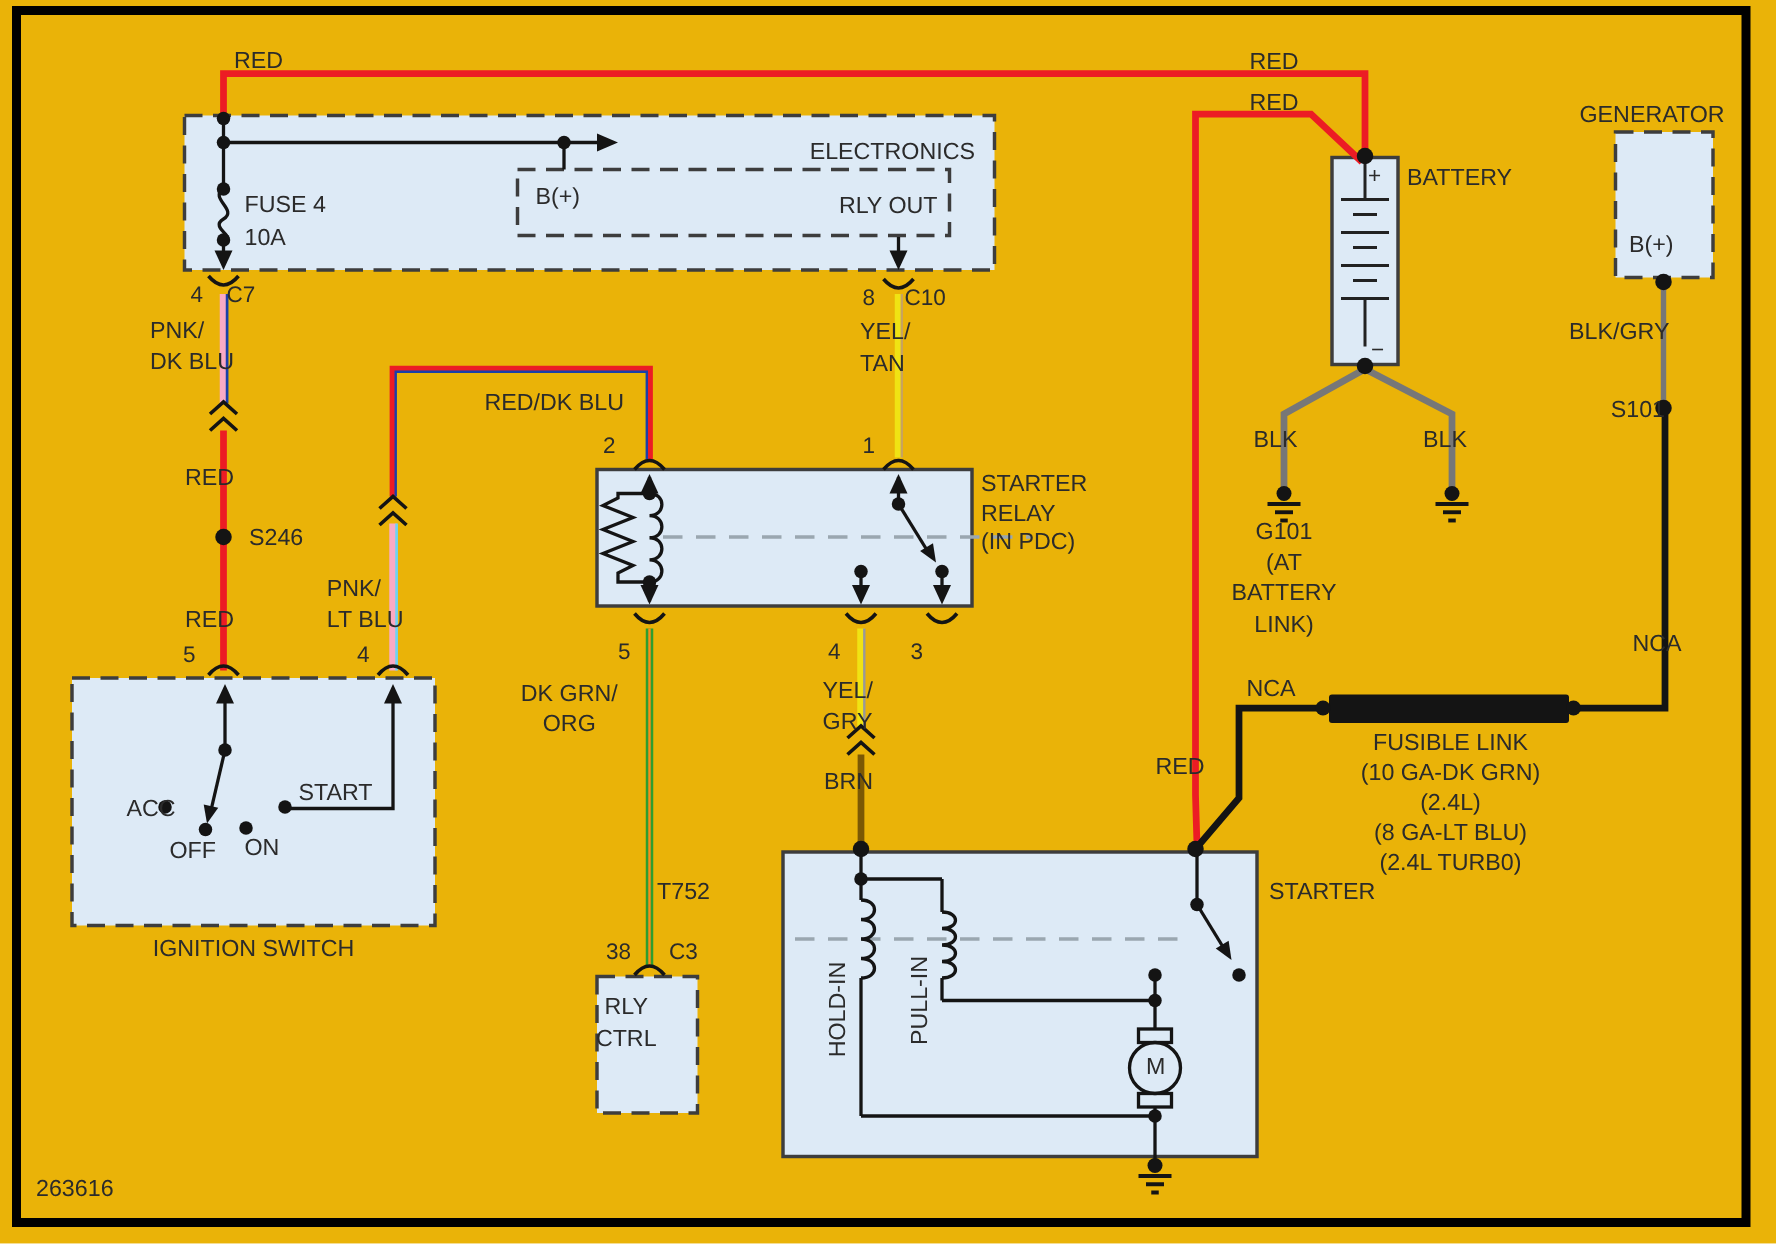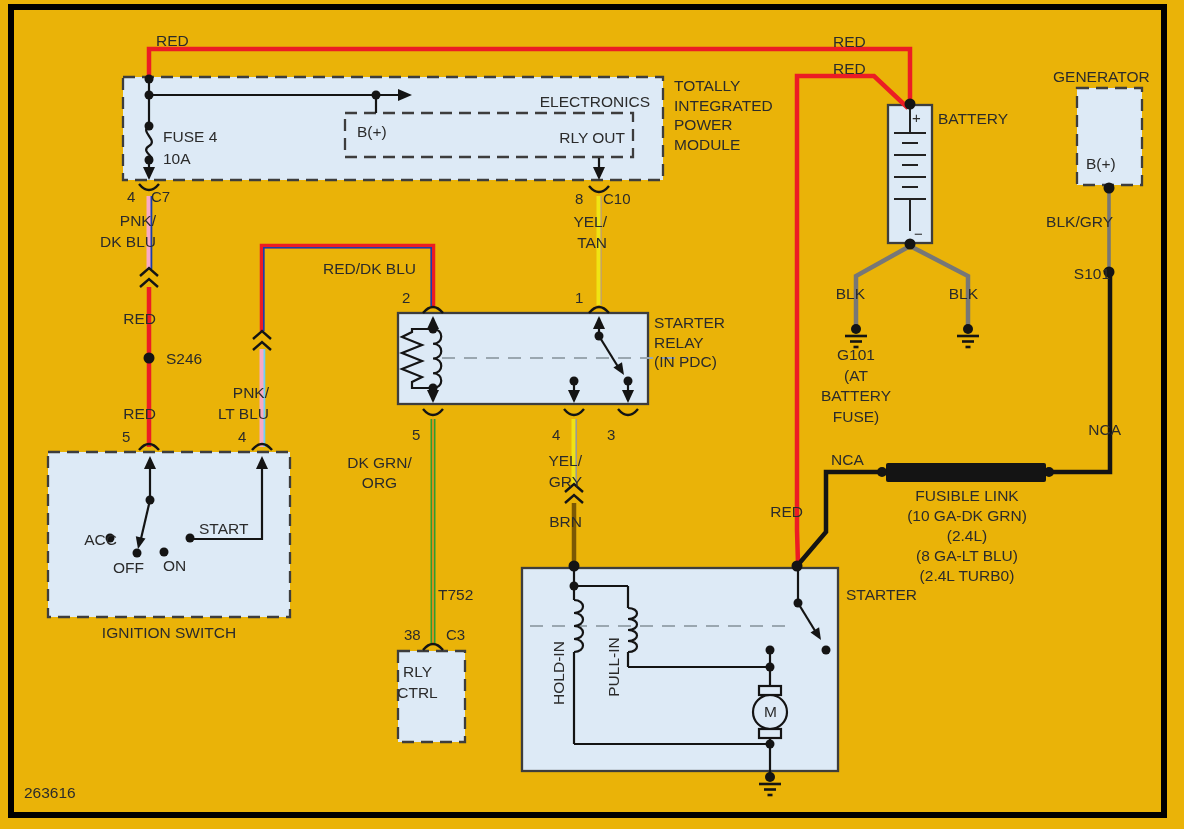--- a/index.html
+++ b/index.html
@@ -1,20 +1,20 @@
 <!DOCTYPE html>
 <html style="--box_fill: #ddeaf6; --red: #ec1c24; --pink: #f9aac5; --dk_blue: #1a3faa; --lt_blue: #6fd2f2; --yellow: #f0e313; --tan: #c8a35e; --green: #2f9e2f; --orange: #ff8c1a; --brown: #7b5804; --gray_wire: #777777; --black_wire: #141414;"><head>
 <meta charset="utf-8">
 <style>
   html,body{margin:0;padding:0;background:#fff;}
   #canvas{position:relative;width:1184px;height:829px;background:#eab308;overflow:hidden;
           font-family:"Liberation Sans",sans-serif;color:#2b2b2b;padding-left:15px;}
   svg{position:absolute;left:0;top:0;}
   .lbl{position:absolute;font-size:15.5px;line-height:20px;white-space:pre-line;z-index:5;}
-  .ra{text-align:right;}
+  .ra{text-align:left;}
   .ctr{text-align:center;}
   .und{}
   .vlab{transform:rotate(-90deg);transform-origin:center;}
   .sm{font-size:15px;}
 </style>
 </head>
 <body>
 
 <div id="canvas">
 
@@ -235,24 +235,20 @@
 
 <div class="lbl" style="left:156px;top:31px">RED</div>
 <div class="lbl" style="left:833px;top:32px">RED</div>
 <div class="lbl" style="left:833px;top:59px">RED</div>
 
 <div class="lbl" style="left:163px;top:126px;line-height:22px">FUSE 4
 10A</div>
 <div class="lbl ra" style="right:549px;top:92px">ELECTRONICS</div>
 <div class="lbl" style="left:357px;top:122px">B(+)</div>
 <div class="lbl ra" style="right:574px;top:128px">RLY OUT</div>
-<div class="lbl" style="left:674px;top:76px;line-height:19.7px">TOTALLY
-INTEGRATED
-POWER
-MODULE</div>
 <div class="lbl sm" style="left:127px;top:187px">4</div>
 <div class="lbl sm und" style="left:151px;top:187px">C7</div>
 <div class="lbl sm" style="left:575px;top:189px">8</div>
 <div class="lbl sm und" style="left:603px;top:189px">C10</div>
 
 <div class="lbl ra" style="right:1043px;top:210px;line-height:21px">PNK/
 DK BLU</div>
 <div class="lbl ra" style="right:1043px;top:309px">RED</div>
 <div class="lbl" style="left:166px;top:349px">S246</div>
 <div class="lbl ra" style="right:1043px;top:404px">RED</div>
@@ -293,21 +289,21 @@
 <div class="lbl ra" style="right:396px;top:502px">RED</div>
 
 <div class="lbl" style="left:938px;top:109px">BATTERY</div>
 <div class="lbl sm" style="left:912px;top:108px">+</div>
 <div class="lbl sm" style="left:914px;top:224px">−</div>
 <div class="lbl ra" style="right:334px;top:284px">BLK</div>
 <div class="lbl ra" style="right:221px;top:284px">BLK</div>
 <div class="lbl ctr" style="left:813px;top:345px;width:86px;line-height:20.5px">G101
 (AT
 BATTERY
-FUSE)</div>
+LINK)</div>
 
 <div class="lbl" style="left:1053px;top:67px">GENERATOR</div>
 <div class="lbl" style="left:1086px;top:154px">B(+)</div>
 <div class="lbl ra" style="right:86px;top:212px">BLK/GRY</div>
 <div class="lbl ra" style="right:89px;top:264px">S101</div>
 <div class="lbl ra" style="right:78px;top:420px">NCA</div>
 <div class="lbl" style="left:831px;top:450px">NCA</div>
 <div class="lbl ctr" style="left:887px;top:486px;width:160px;line-height:20px">FUSIBLE LINK
 (10 GA-DK GRN)
 (2.4L)

